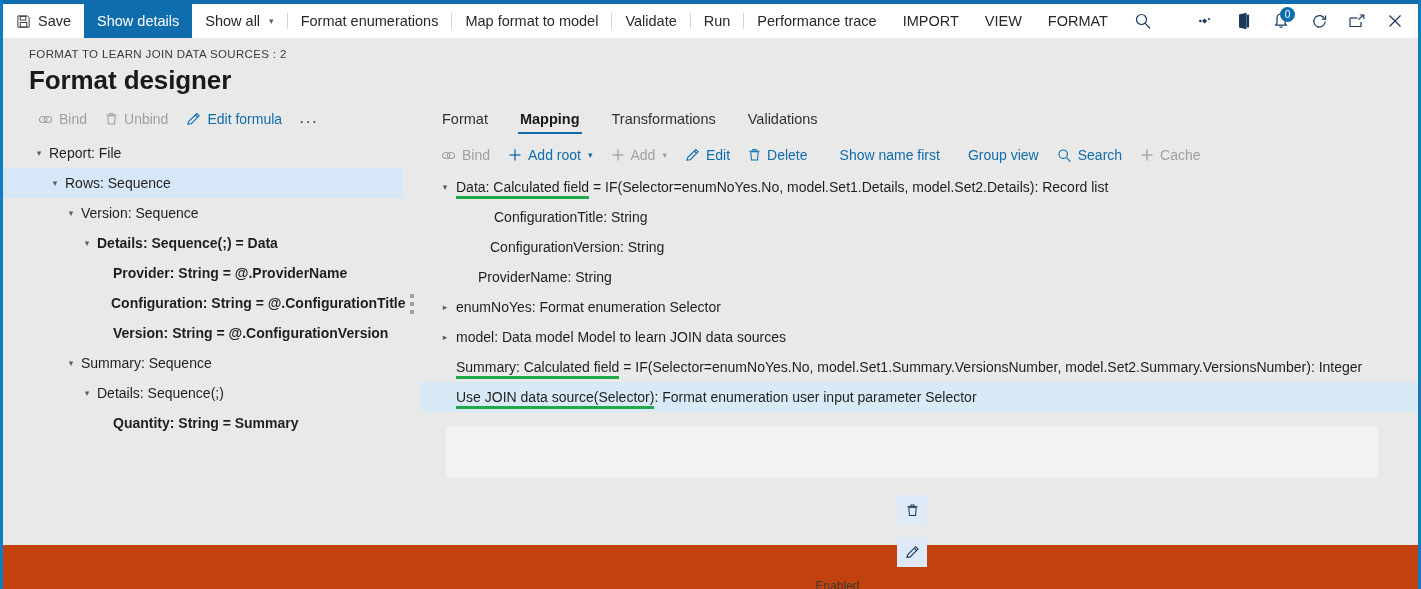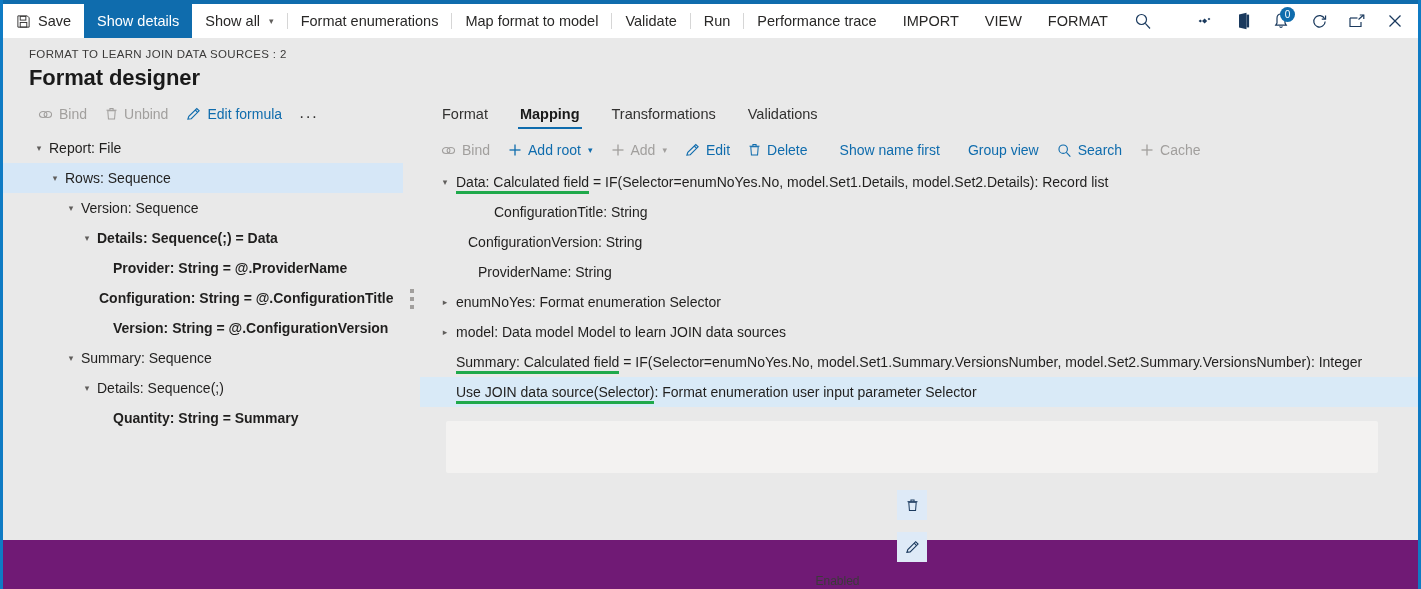--- a/index.html
+++ b/index.html
@@ -8,21 +8,21 @@
     overflow: hidden;
     background: #ffffff;
     font-family: "Liberation Sans", sans-serif;
   }
   #app {
     position: relative;
     width: 1421px; height: 589px;
     box-sizing: border-box;
     border-left: 3px solid #0f7bc4;
     border-right: 3px solid #0f7bc4;
-    background: #701a75;
+    background: #c2410c;
   }
 
   
   .topbar {
     position: relative;
     height: 38px;
     background: #ffffff;
     border-top: 4px solid #0f6cad;
     display: flex;
     align-items: stretch;
@@ -81,21 +81,21 @@
     padding: 10px 0 4px 26px;
     background: #e9e9e9;
   }
   .breadcrumb {
     font-size: 11.5px;
     letter-spacing: .35px;
     color: #3b3a39;
     text-transform: uppercase;
   }
   .page-title {
-    font-size: 22px;
+    font-size: 26px;
     font-weight: bold;
     color: #1a1a1a;
     margin-top: 5px;
     letter-spacing: -0.1px;
   }
 
   
   .body-split {
     display: flex;
     height: 445px;
@@ -438,21 +438,21 @@
           <span class="tlabel">Version: Sequence</span>
         </div>
         <div class="tnode" style="padding-left:26px">
           <span class="tw" style="margin-left:48px">▾</span>
           <span class="tlabel bold">Details: Sequence(;) = Data</span>
         </div>
         <div class="tnode" style="">
           <span class="tw" style="margin-left:64px"></span>
           <span class="tlabel bold">Provider: String = @.ProviderName</span>
         </div>
-        <div class="tnode" style="padding-left:12px">
+        <div class="tnode" style="padding-left:24px">
           <span class="tw" style="margin-left:64px"></span>
           <span class="tlabel bold">Configuration: String = @.ConfigurationTitle</span>
         </div>
         <div class="tnode" style="padding-left:26px">
           <span class="tw" style="margin-left:64px"></span>
           <span class="tlabel bold">Version: String = @.ConfigurationVersion</span>
         </div>
         <div class="tnode" style="padding-left:26px">
           <span class="tw" style="margin-left:32px">▾</span>
           <span class="tlabel">Summary: Sequence</span>
@@ -575,21 +575,21 @@
           <span class="mtext"><span class="underline-green">Data: Calculated field</span><span> = IF(Selector=enumNoYes.No, model.Set1.Details, model.Set2.Details): Record list</span></span>
         </div>
 
         <div class="mrow">
           <span class="mw"></span>
           <span class="mtext" style="margin-left:38px">ConfigurationTitle: String</span>
         </div>
 
         <div class="mrow">
           <span class="mw"></span>
-          <span class="mtext" style="margin-left:12px">ConfigurationVersion: String</span>
+          <span class="mtext" style="margin-left:34px">ConfigurationVersion: String</span>
         </div>
 
         <div class="mrow">
           <span class="mw"></span>
           <span class="mtext" style="margin-left:22px">ProviderName: String</span>
         </div>
 
         <div class="mrow">
           <span class="mw">▸</span>
           <span class="mtext">enumNoYes: Format enumeration Selector</span>

